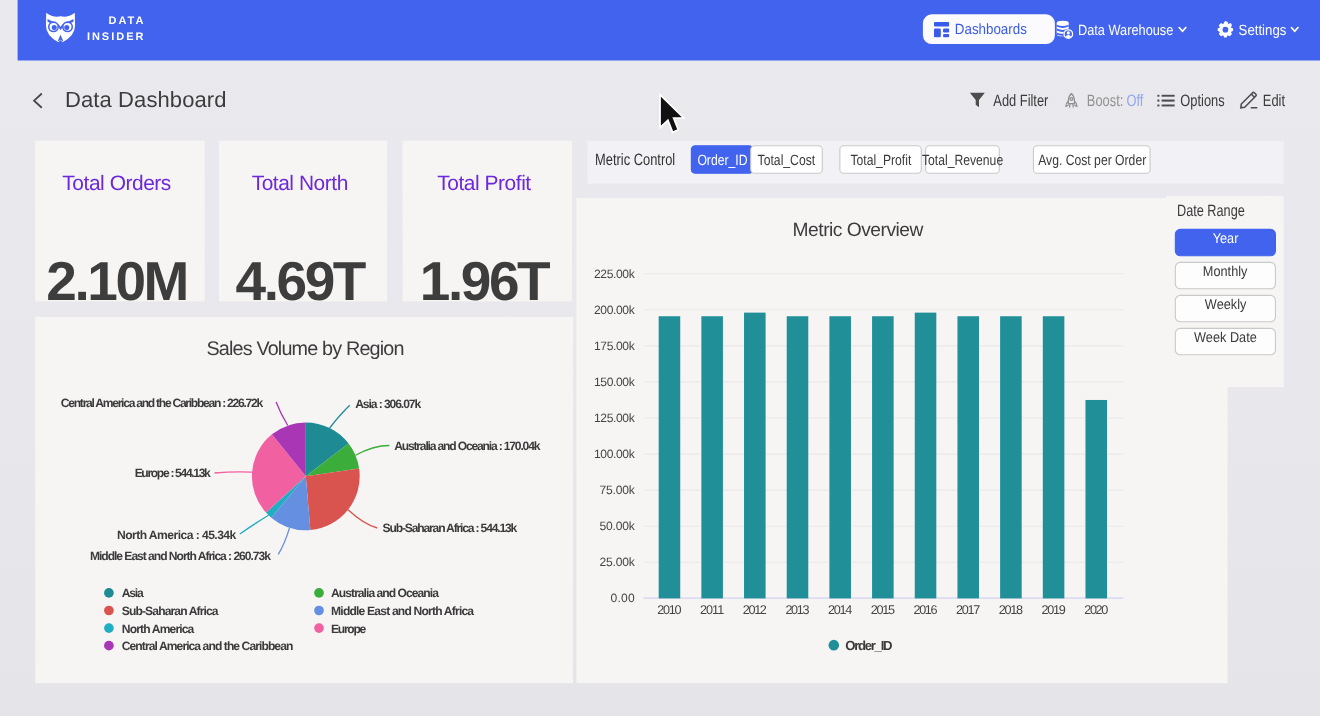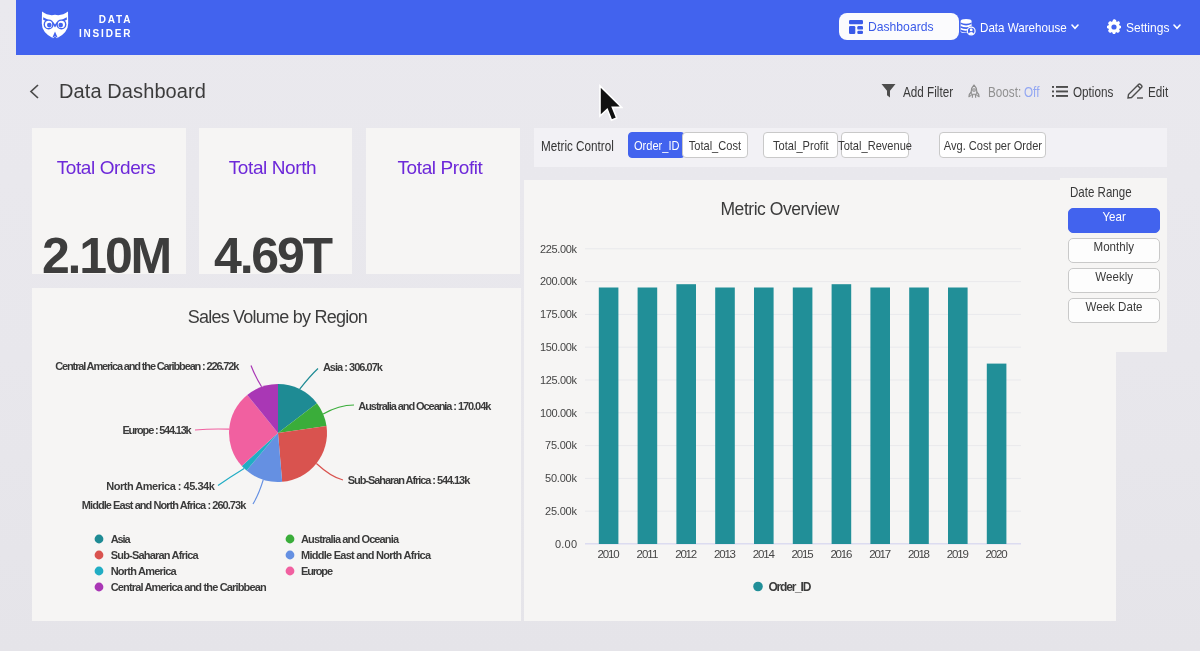--- a/index.html
+++ b/index.html
@@ -121,20 +121,21 @@
 <div class="card stat" style="left:32px;width:154px">
     <div class="lbl">Total Orders</div>
     <div class="num">2.10M</div>
   </div>
 <div class="card stat" style="left:199px;width:153px">
     <div class="lbl">Total North</div>
     <div class="num">4.69T</div>
   </div>
 <div class="card stat" style="left:366px;width:154px">
     <div class="lbl">Total Profit</div>
+    <div class="num">1.96T</div>
   </div>
 
 <div id="metricbar">
   <div class="mlbl">Metric Control</div>
   <div class="mbtn sel" style="left:94px;width:57px">
       <span>Order_ID</span>
     </div>
   <div class="mbtn" style="left:148px;width:66px">
       <span>Total_Cost</span>
     </div>

